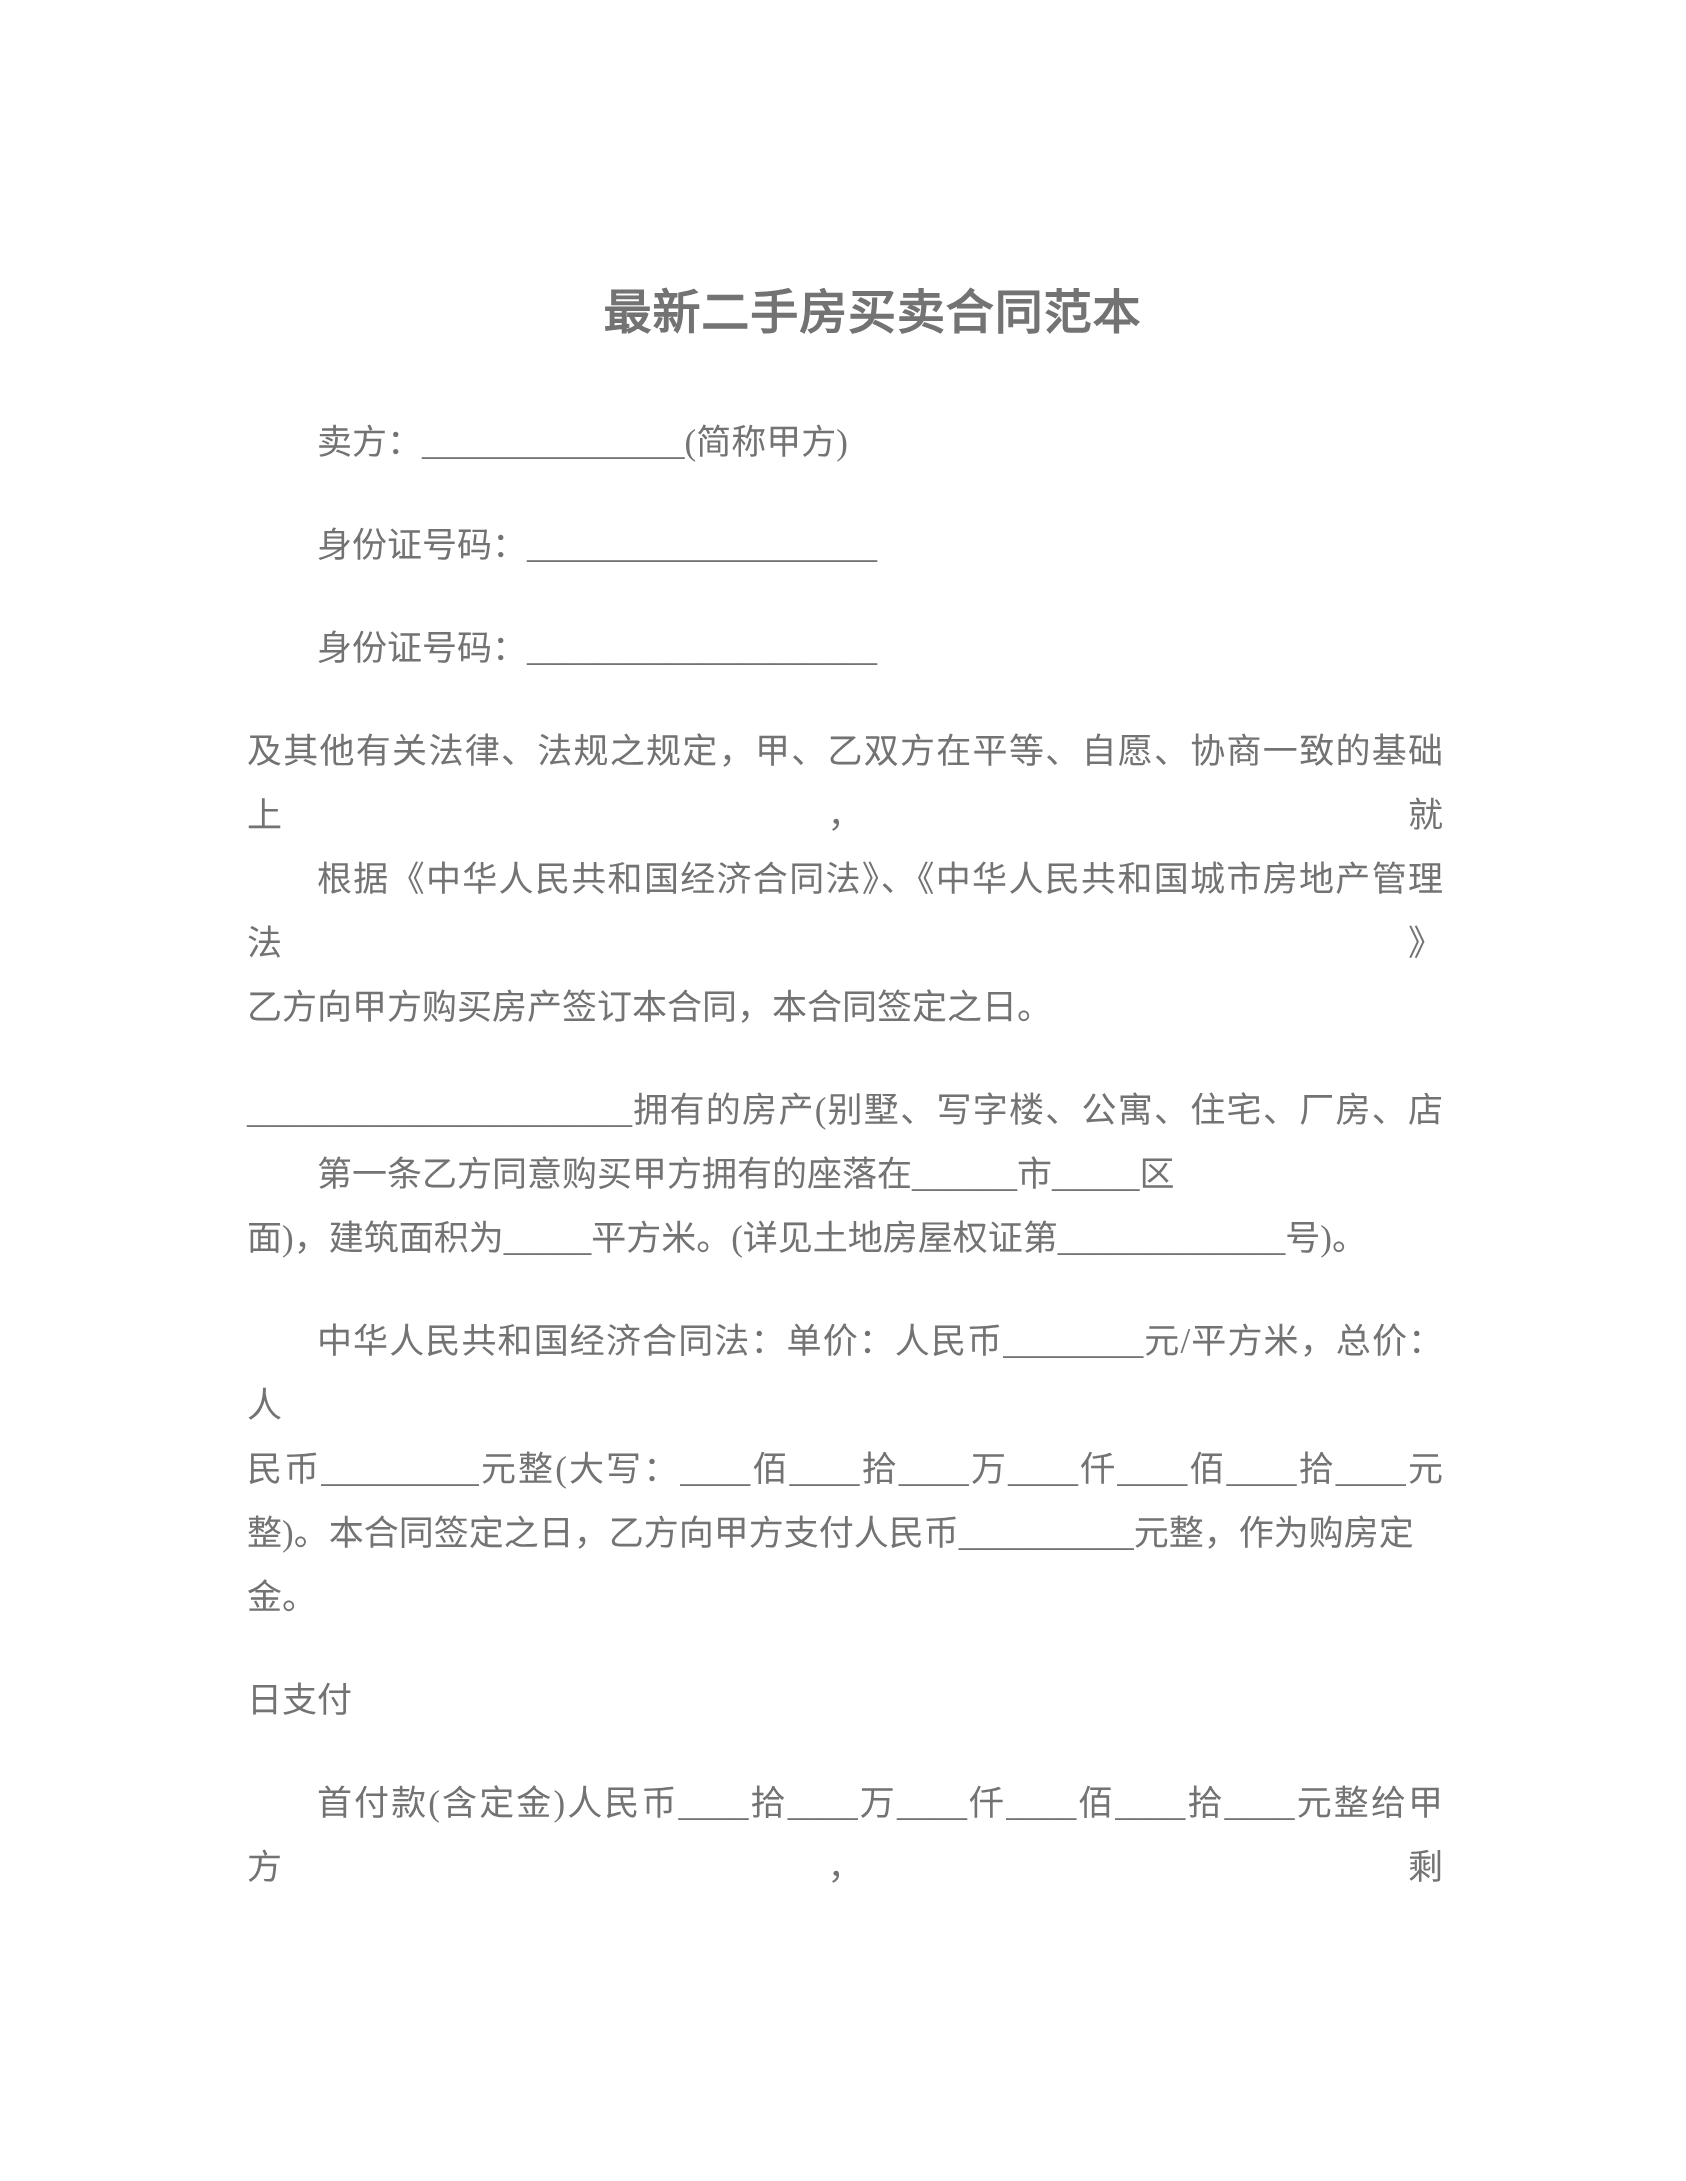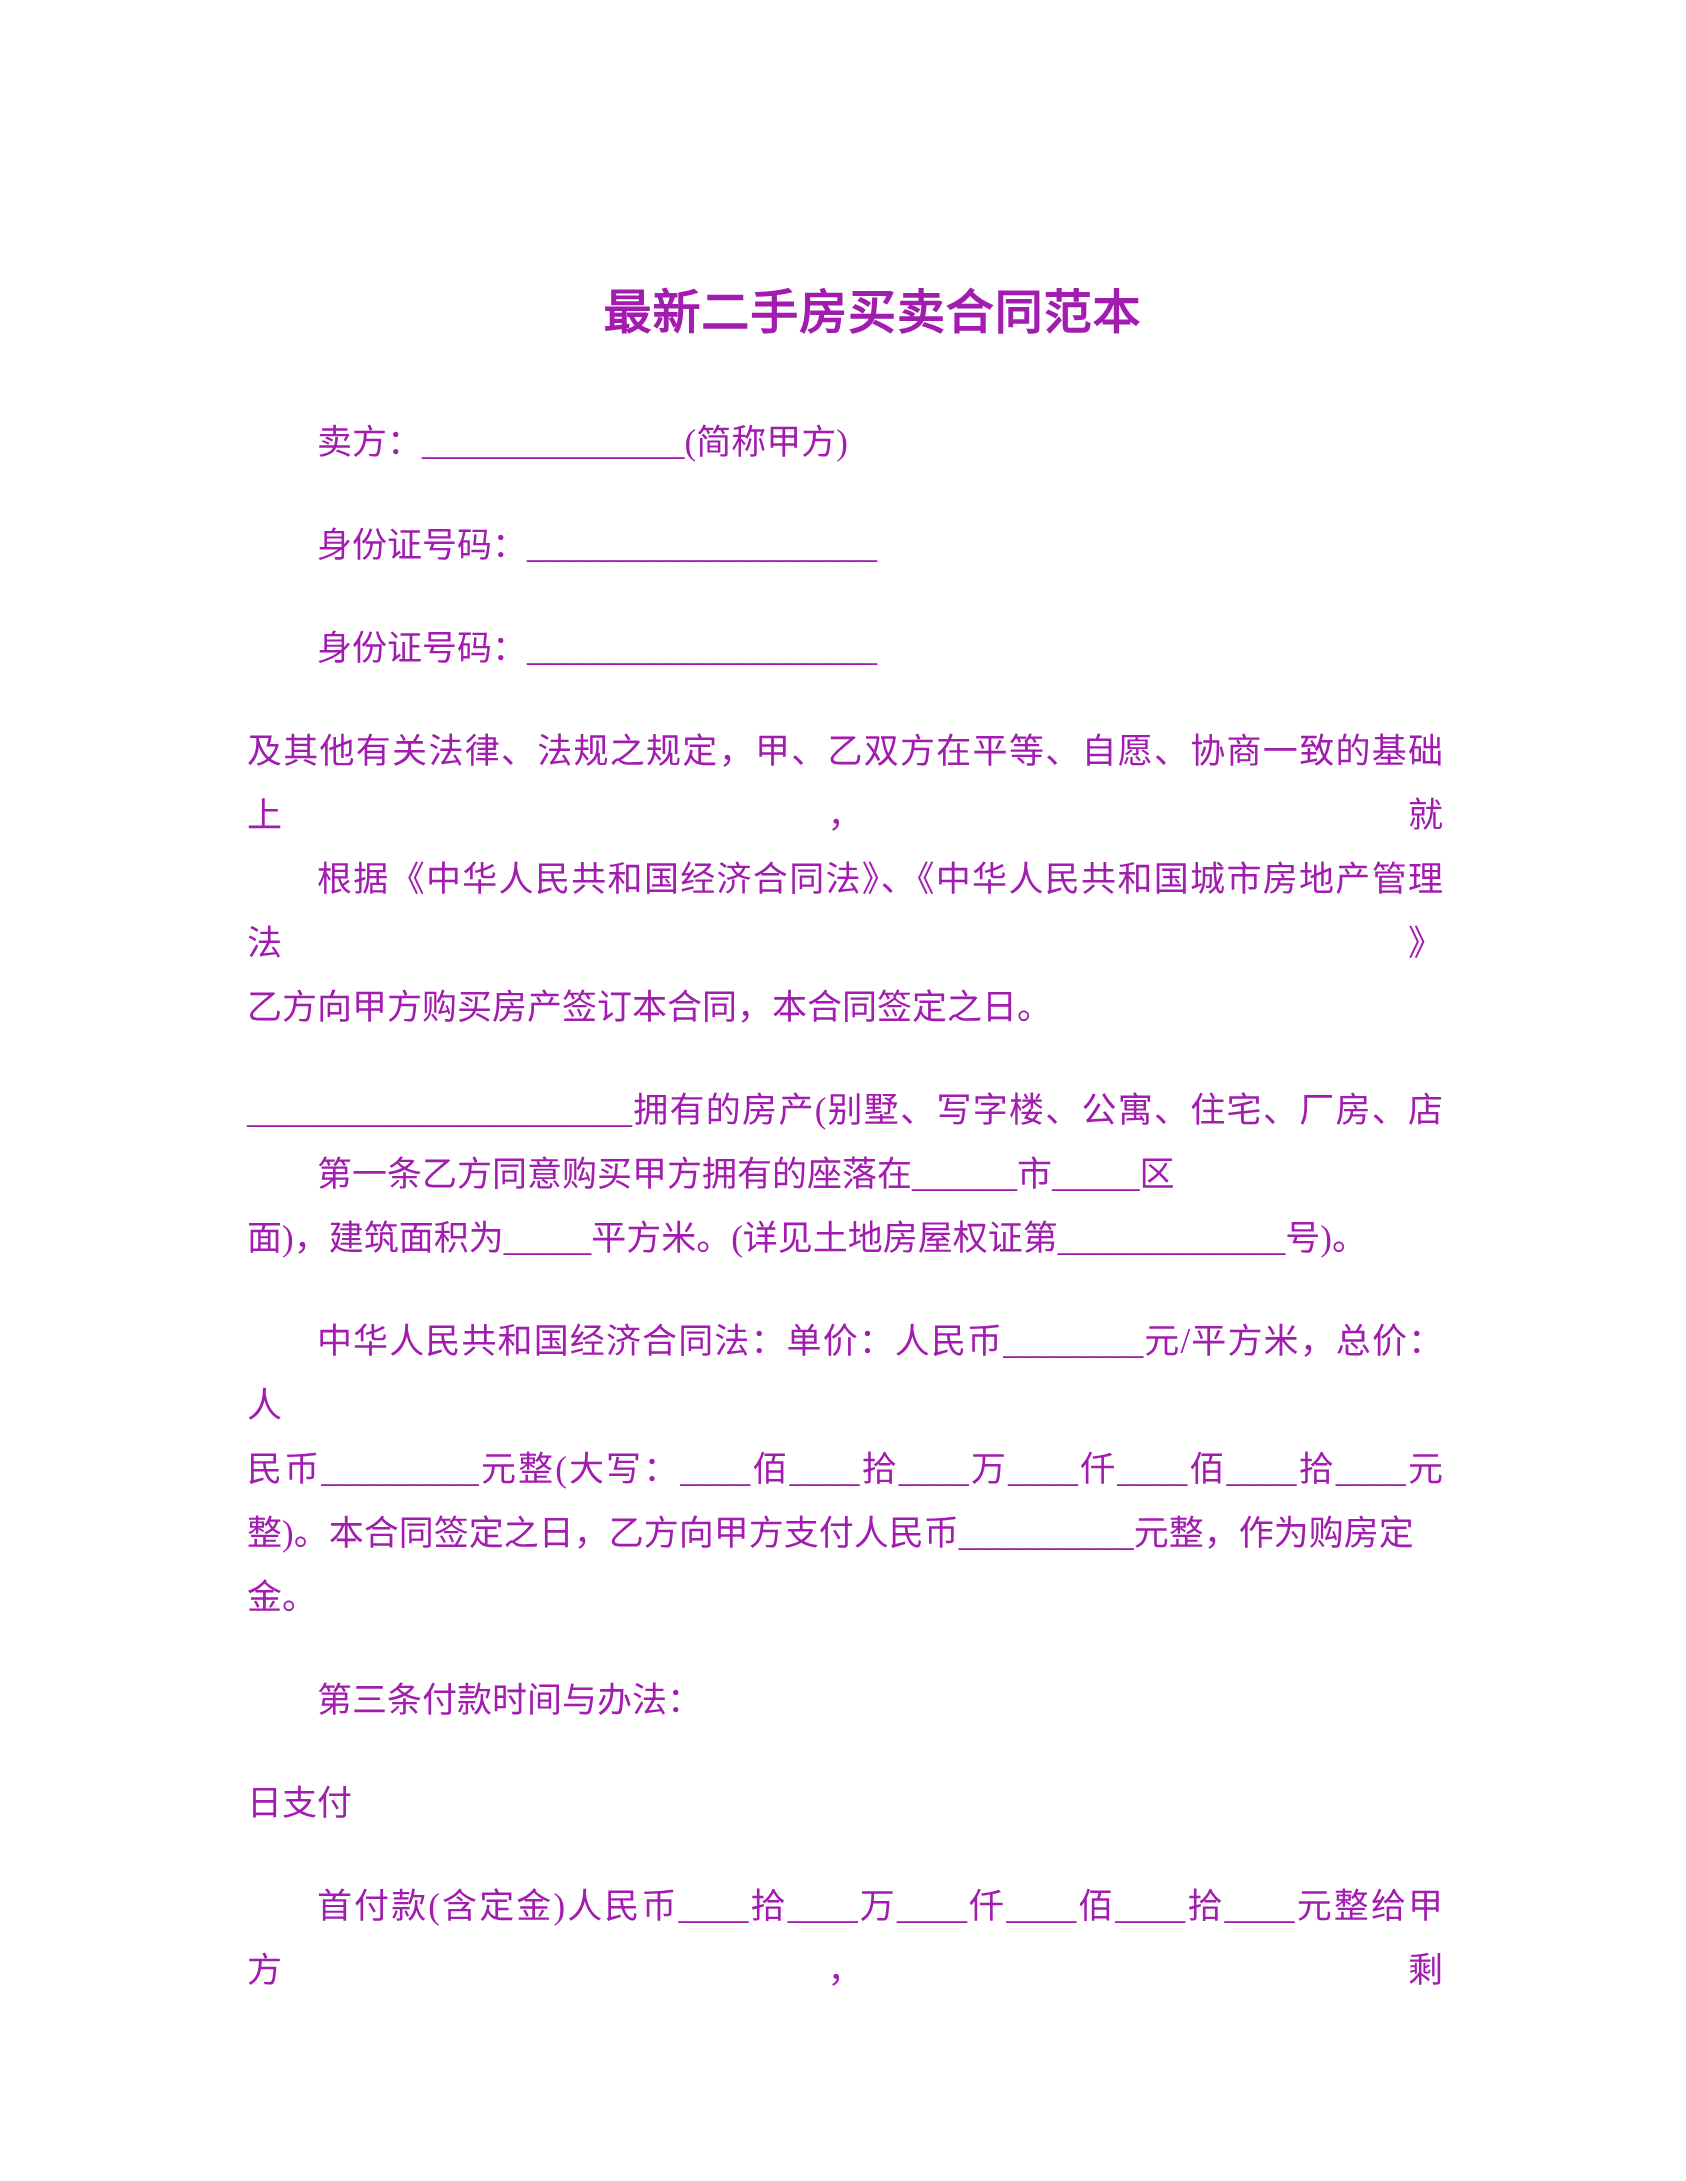--- a/index.html
+++ b/index.html
@@ -5,21 +5,21 @@
   html, body {
     margin: 0;
     padding: 0;
     background: #ffffff;
   }
   .page {
     position: relative;
     width: 1686px;
     height: 2182px;
     background: #ffffff;
-    color: #a21caf;
+    color: #737373;
     font-family: "Liberation Serif", "DejaVu Serif", serif;
     overflow: hidden;
   }
   .content {
     box-sizing: border-box;
     width: 1686px;
     padding: 277px 243px 0 243px;
   }
   .title {
     margin: 0 0 62px 0;
@@ -72,21 +72,20 @@
       <div class="line indent">第一条乙方同意购买甲方拥有的座落在______市_____区</div>
       <div class="line">面)，建筑面积为_____平方米。(详见土地房屋权证第_____________号)。</div>
     </div>
 
     <div class="para">
       <div class="line indent jfull">中华人民共和国经济合同法：单价：人民币________元/平方米，总价：人</div>
       <div class="line jfull">民币_________元整(大写：____佰____拾____万____仟____佰____拾____元</div>
       <div class="line">整)。本合同签定之日，乙方向甲方支付人民币__________元整，作为购房定金。</div>
     </div>
 
-    <p class="para indent">第三条付款时间与办法：</p>
 
     <div class="para">
       <div class="line">日支付</div>
     </div>
 
     <div class="para">
       <div class="line indent jfull">首付款(含定金)人民币____拾____万____仟____佰____拾____元整给甲方，剩</div>
 
     </div>
 

